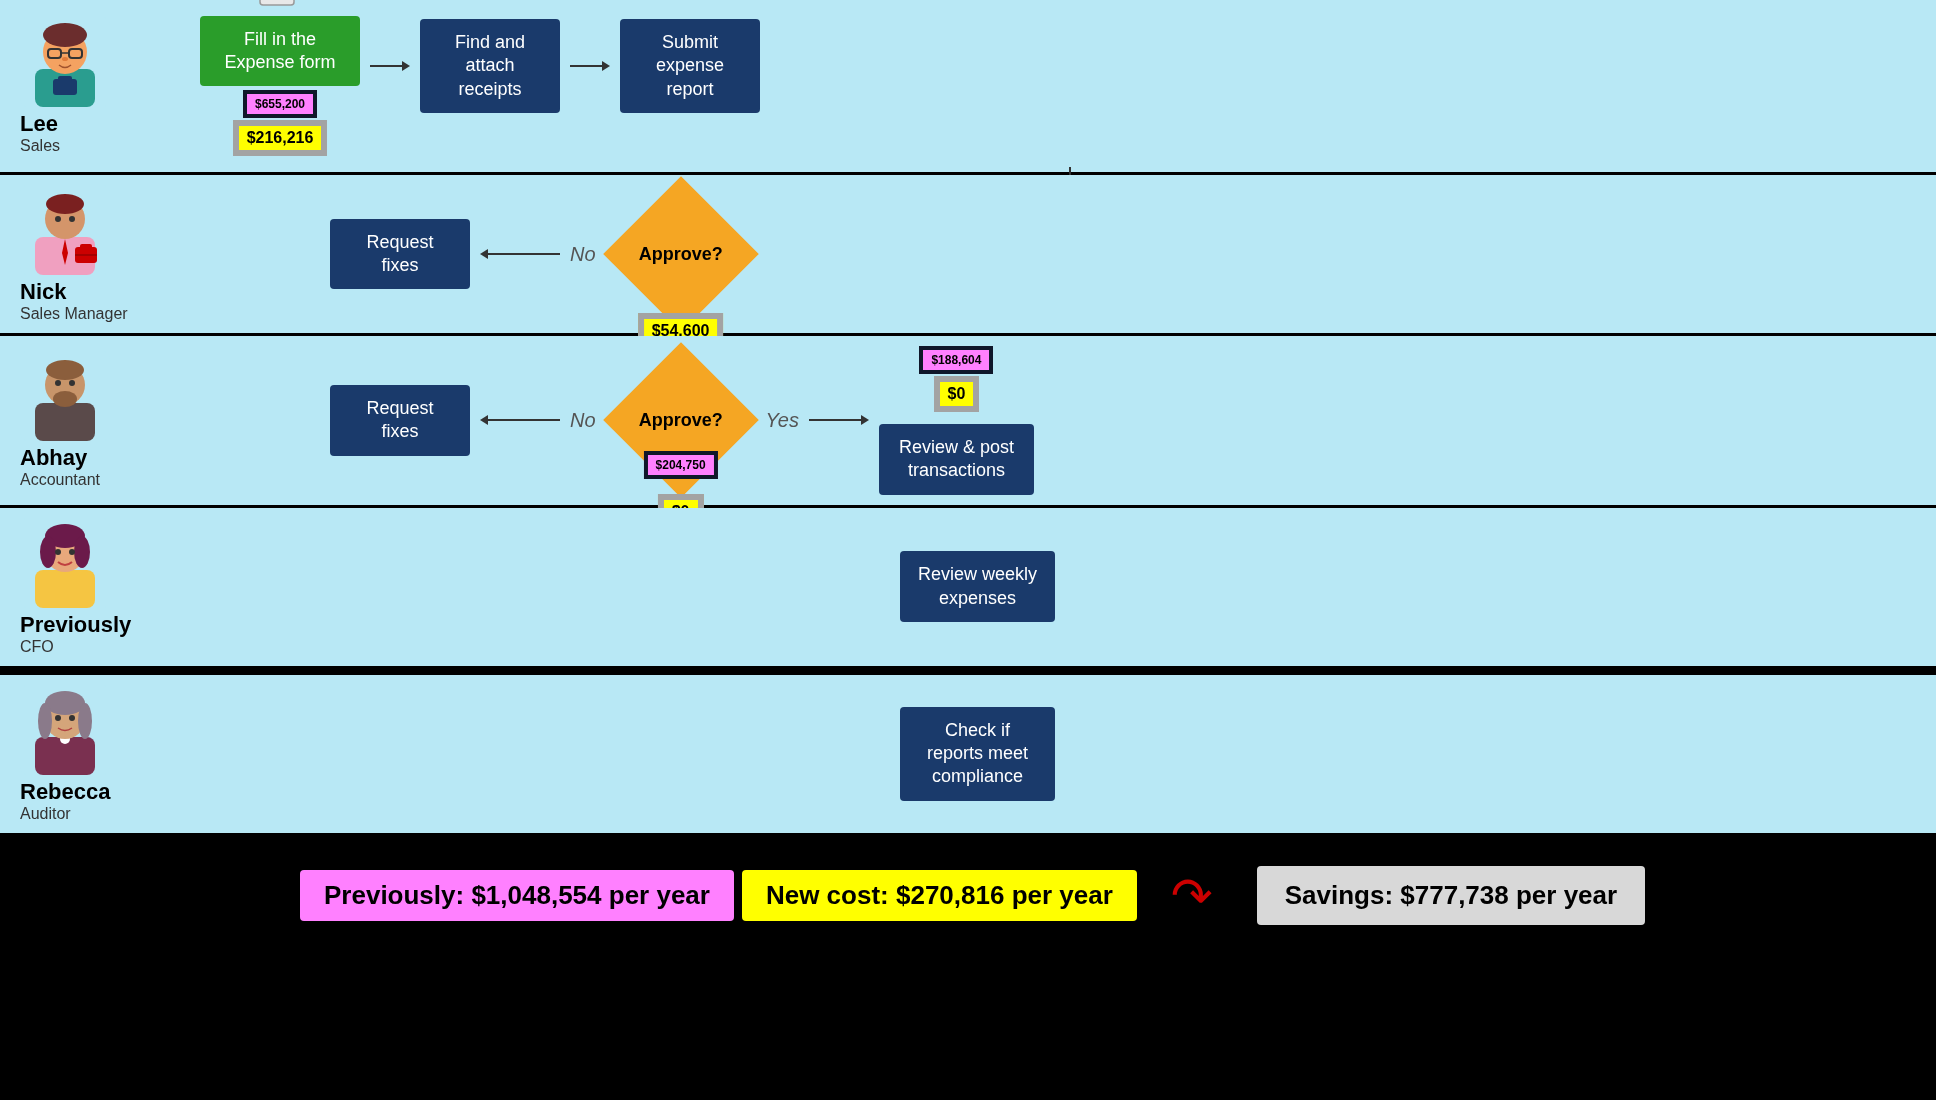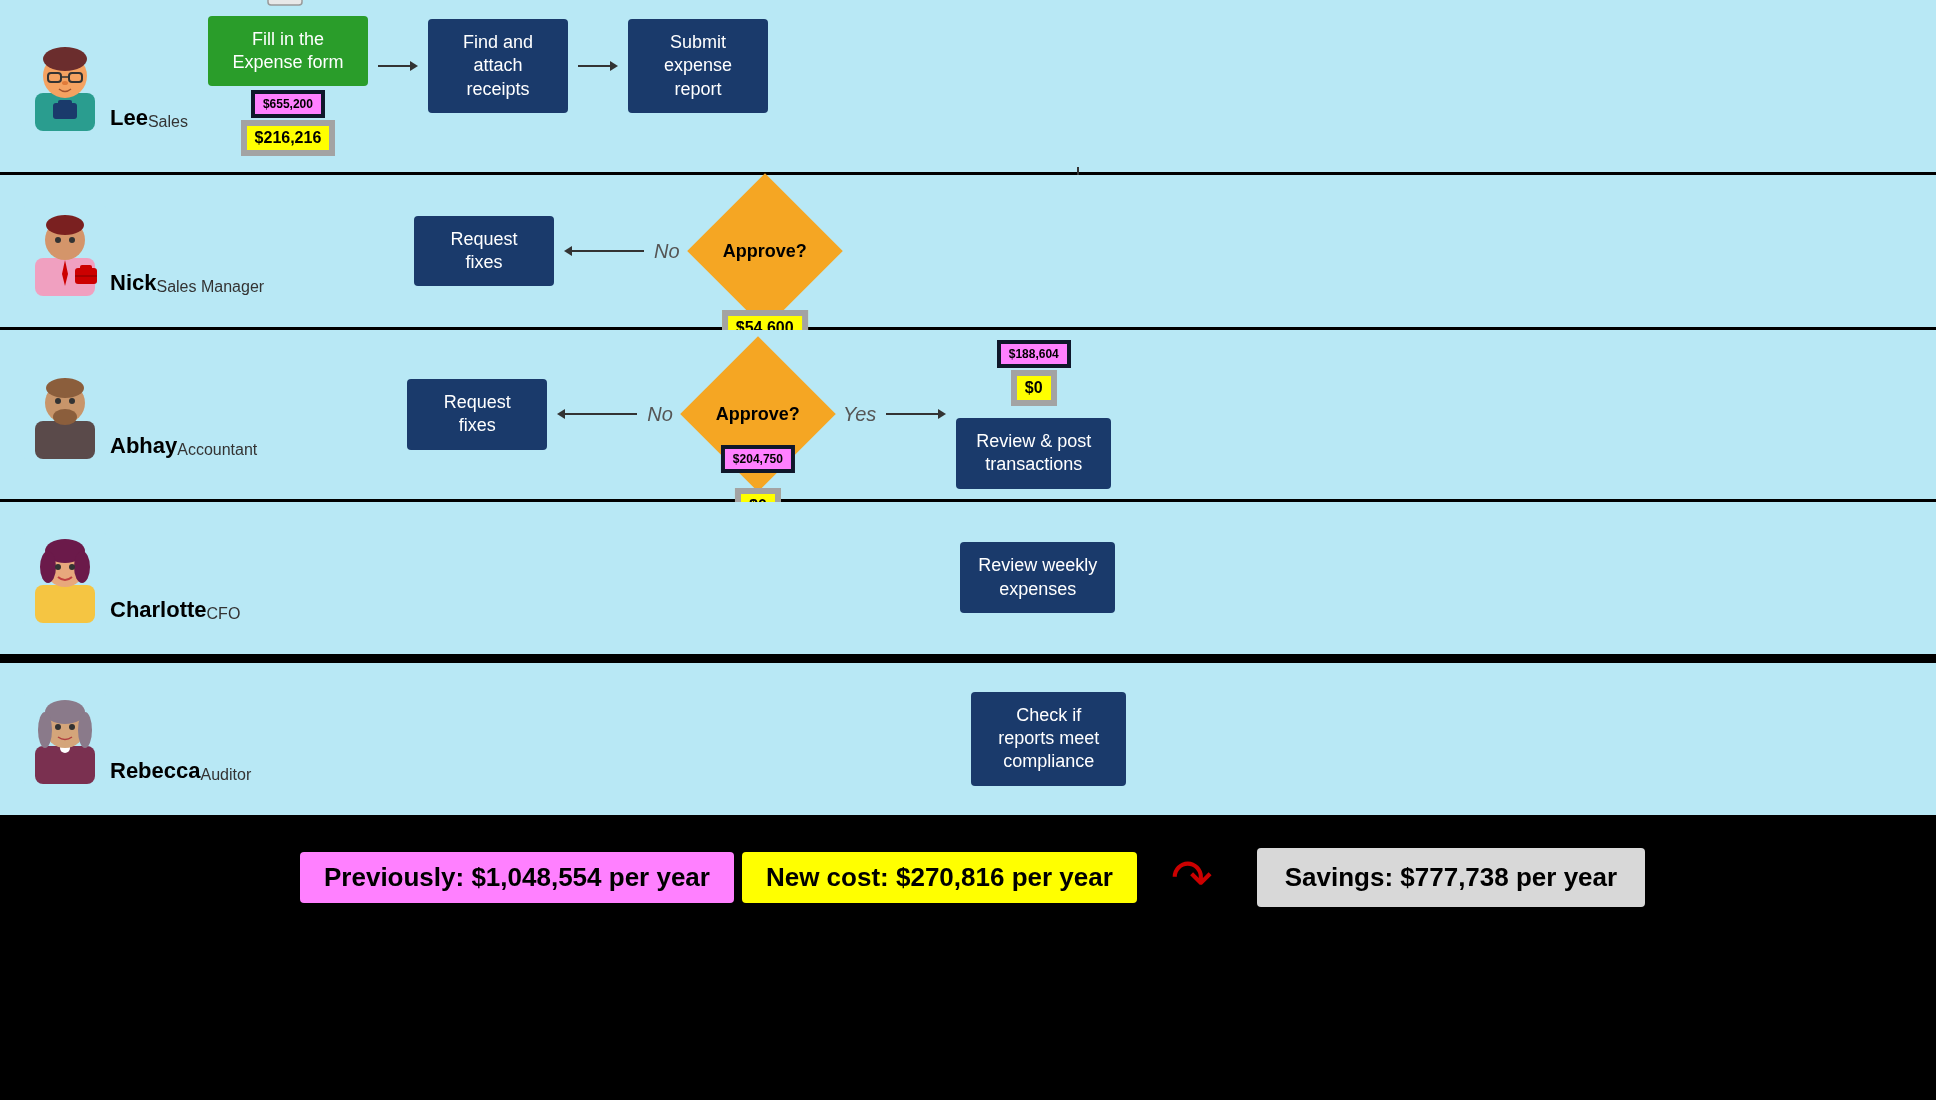--- a/index.html
+++ b/index.html
@@ -16,22 +16,22 @@
     }
 
     .swim-lane.lee { min-height: 175px; }
     .swim-lane.nick { min-height: 155px; }
     .swim-lane.abhay { min-height: 155px; }
     .swim-lane.charlotte { min-height: 155px; }
     .swim-lane.rebecca { min-height: 155px; }
 
     .lane-actor {
       display: flex;
-      flex-direction: row;
-      align-items: flex-end;
+      flex-direction: column;
+      align-items: flex-start;
       min-width: 160px;
       margin-right: 20px;
     }
 
     .actor-avatar {
       width: 90px;
       height: 90px;
       border-radius: 8px;
       overflow: hidden;
       display: flex;
@@ -410,21 +410,21 @@
 
         <ellipse cx="28" cy="34" rx="8" ry="16" fill="#6b1a4a"></ellipse>
         <ellipse cx="62" cy="34" rx="8" ry="16" fill="#6b1a4a"></ellipse>
 
         <circle cx="38" cy="34" r="3" fill="#333"></circle>
         <circle cx="52" cy="34" r="3" fill="#333"></circle>
 
         <path d="M38 44 Q45 50 52 44" stroke="#c04040" stroke-width="2" fill="none"></path>
       </svg>
     </div>
-    <div class="actor-name">Charlotte</div>
+    <div class="actor-name">Previously</div>
     <div class="actor-role">CFO</div>
   </div>
 
   <div class="lane-content">
 
     <div style="margin-left:700px;">
       <div class="task-box" style="width:155px;">Review weekly expenses</div>
     </div>
   </div>
 </div>

